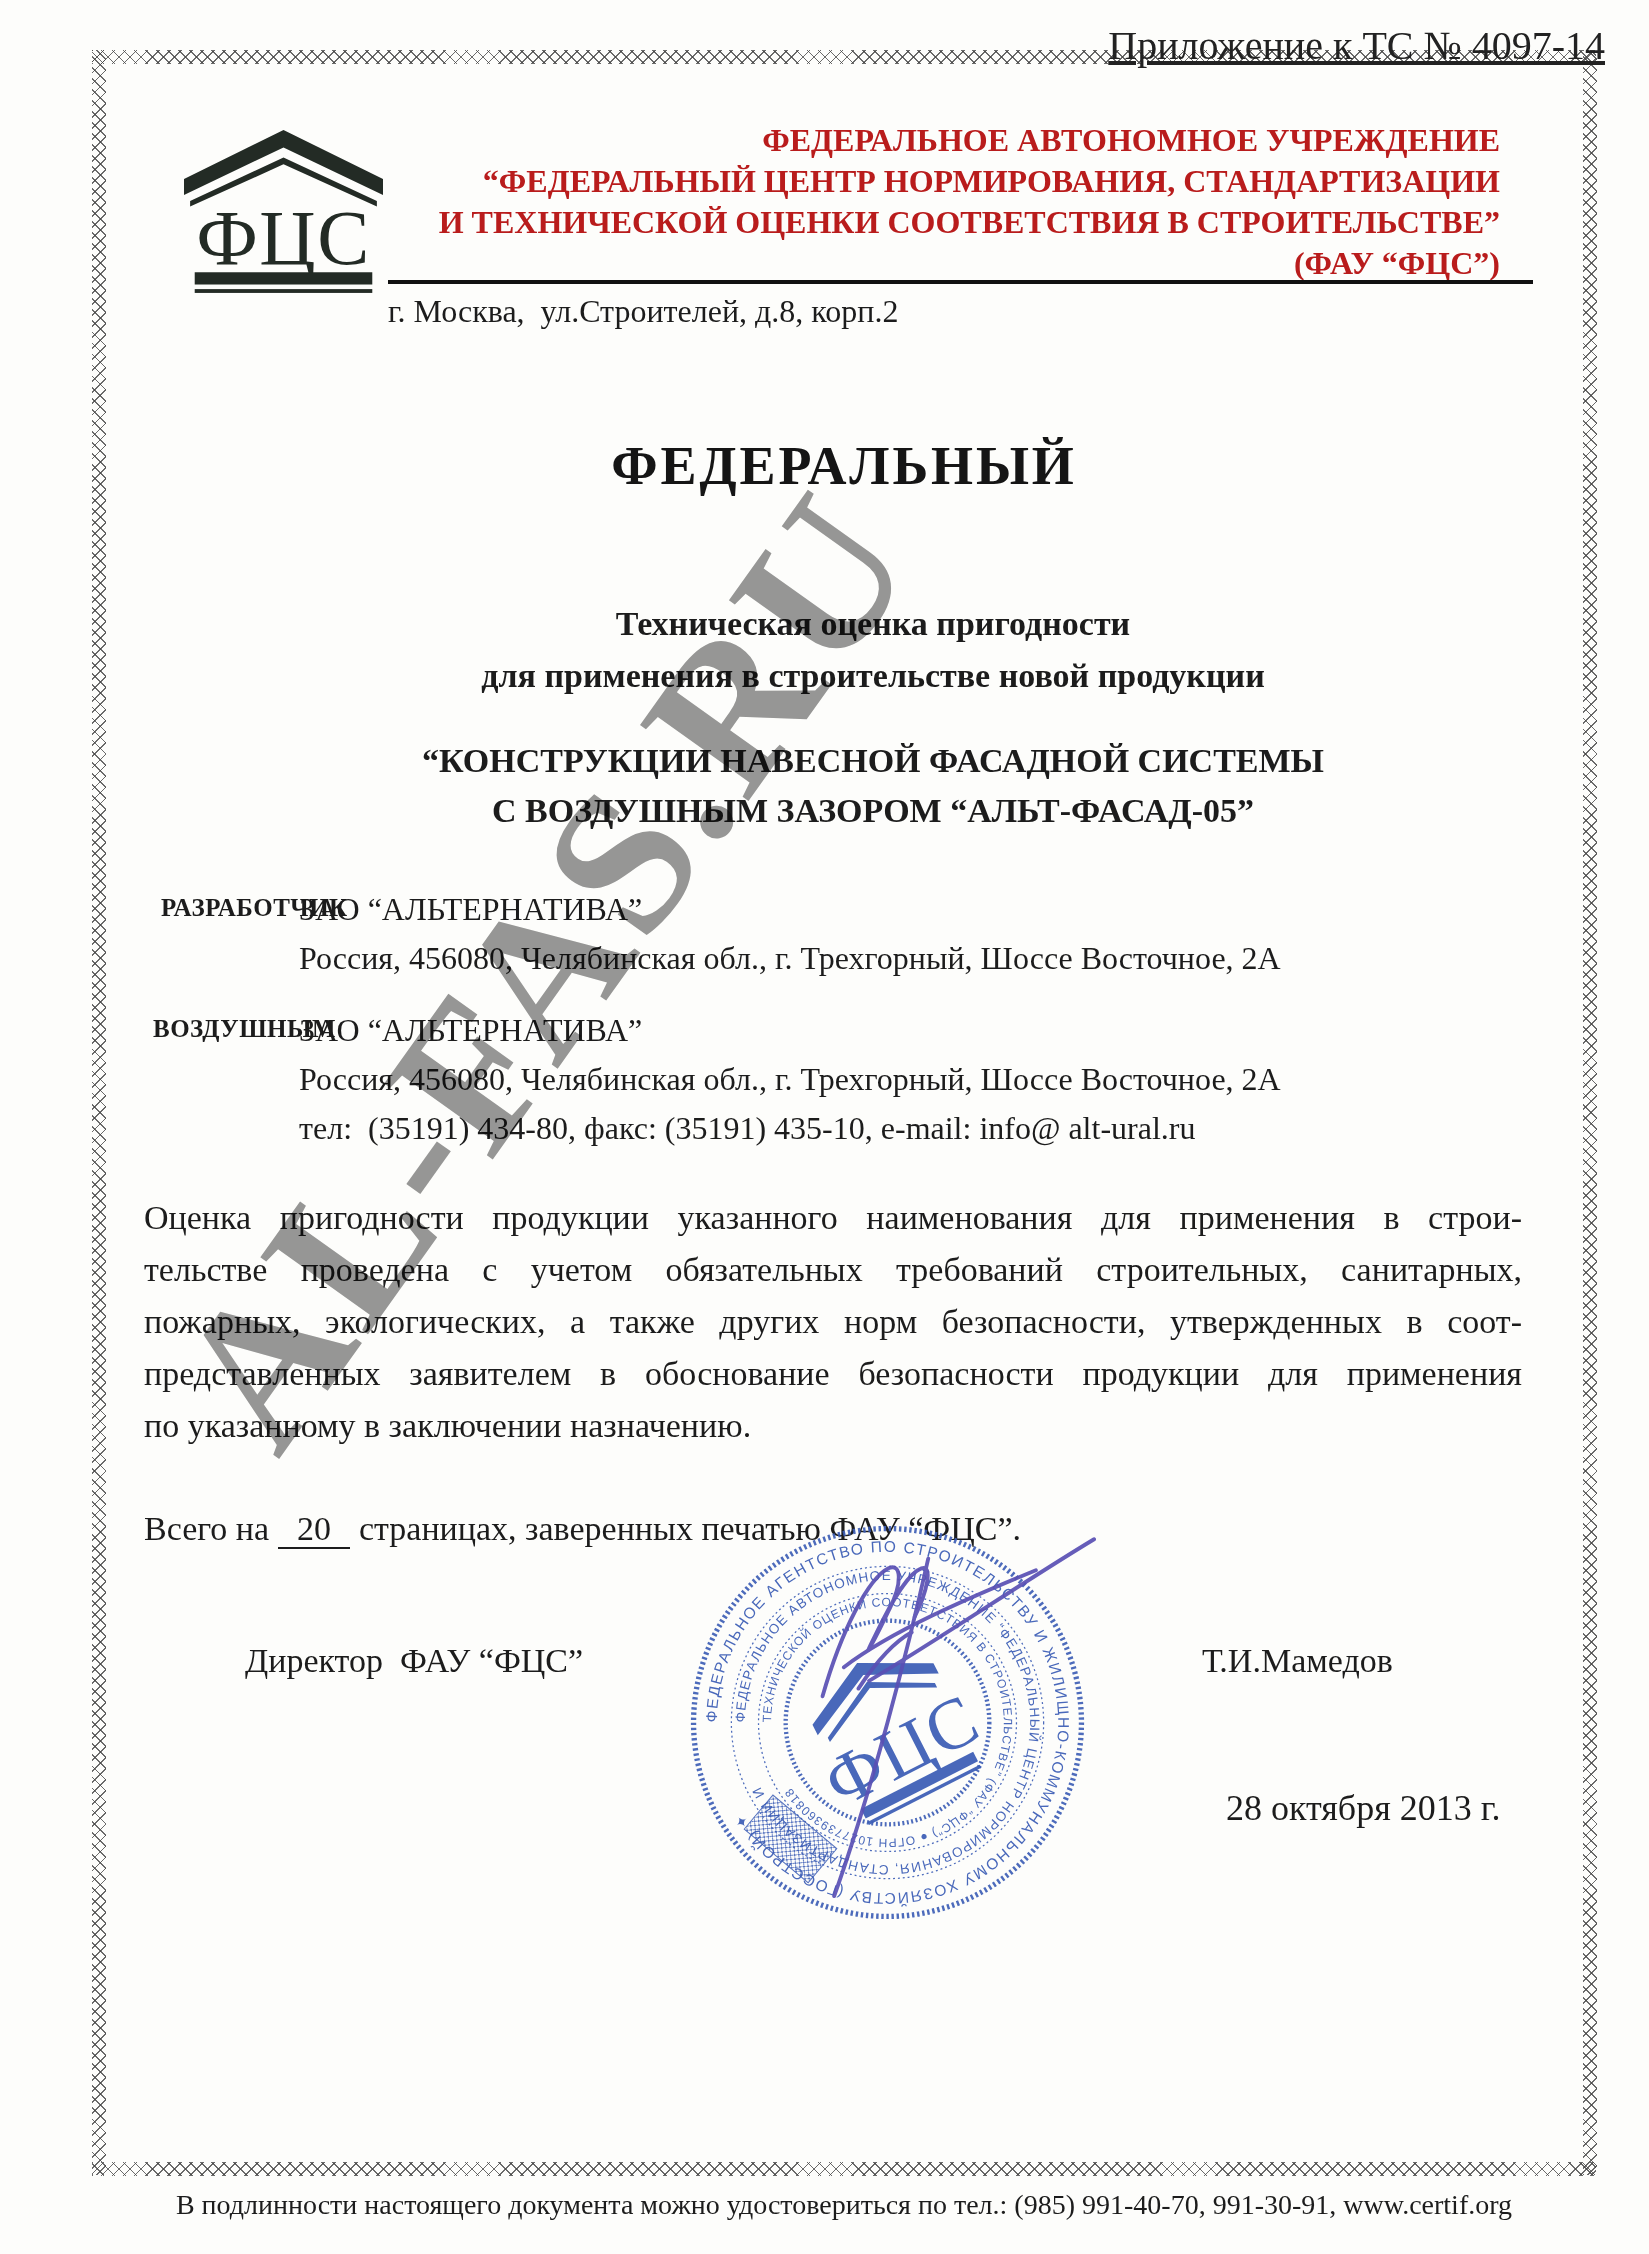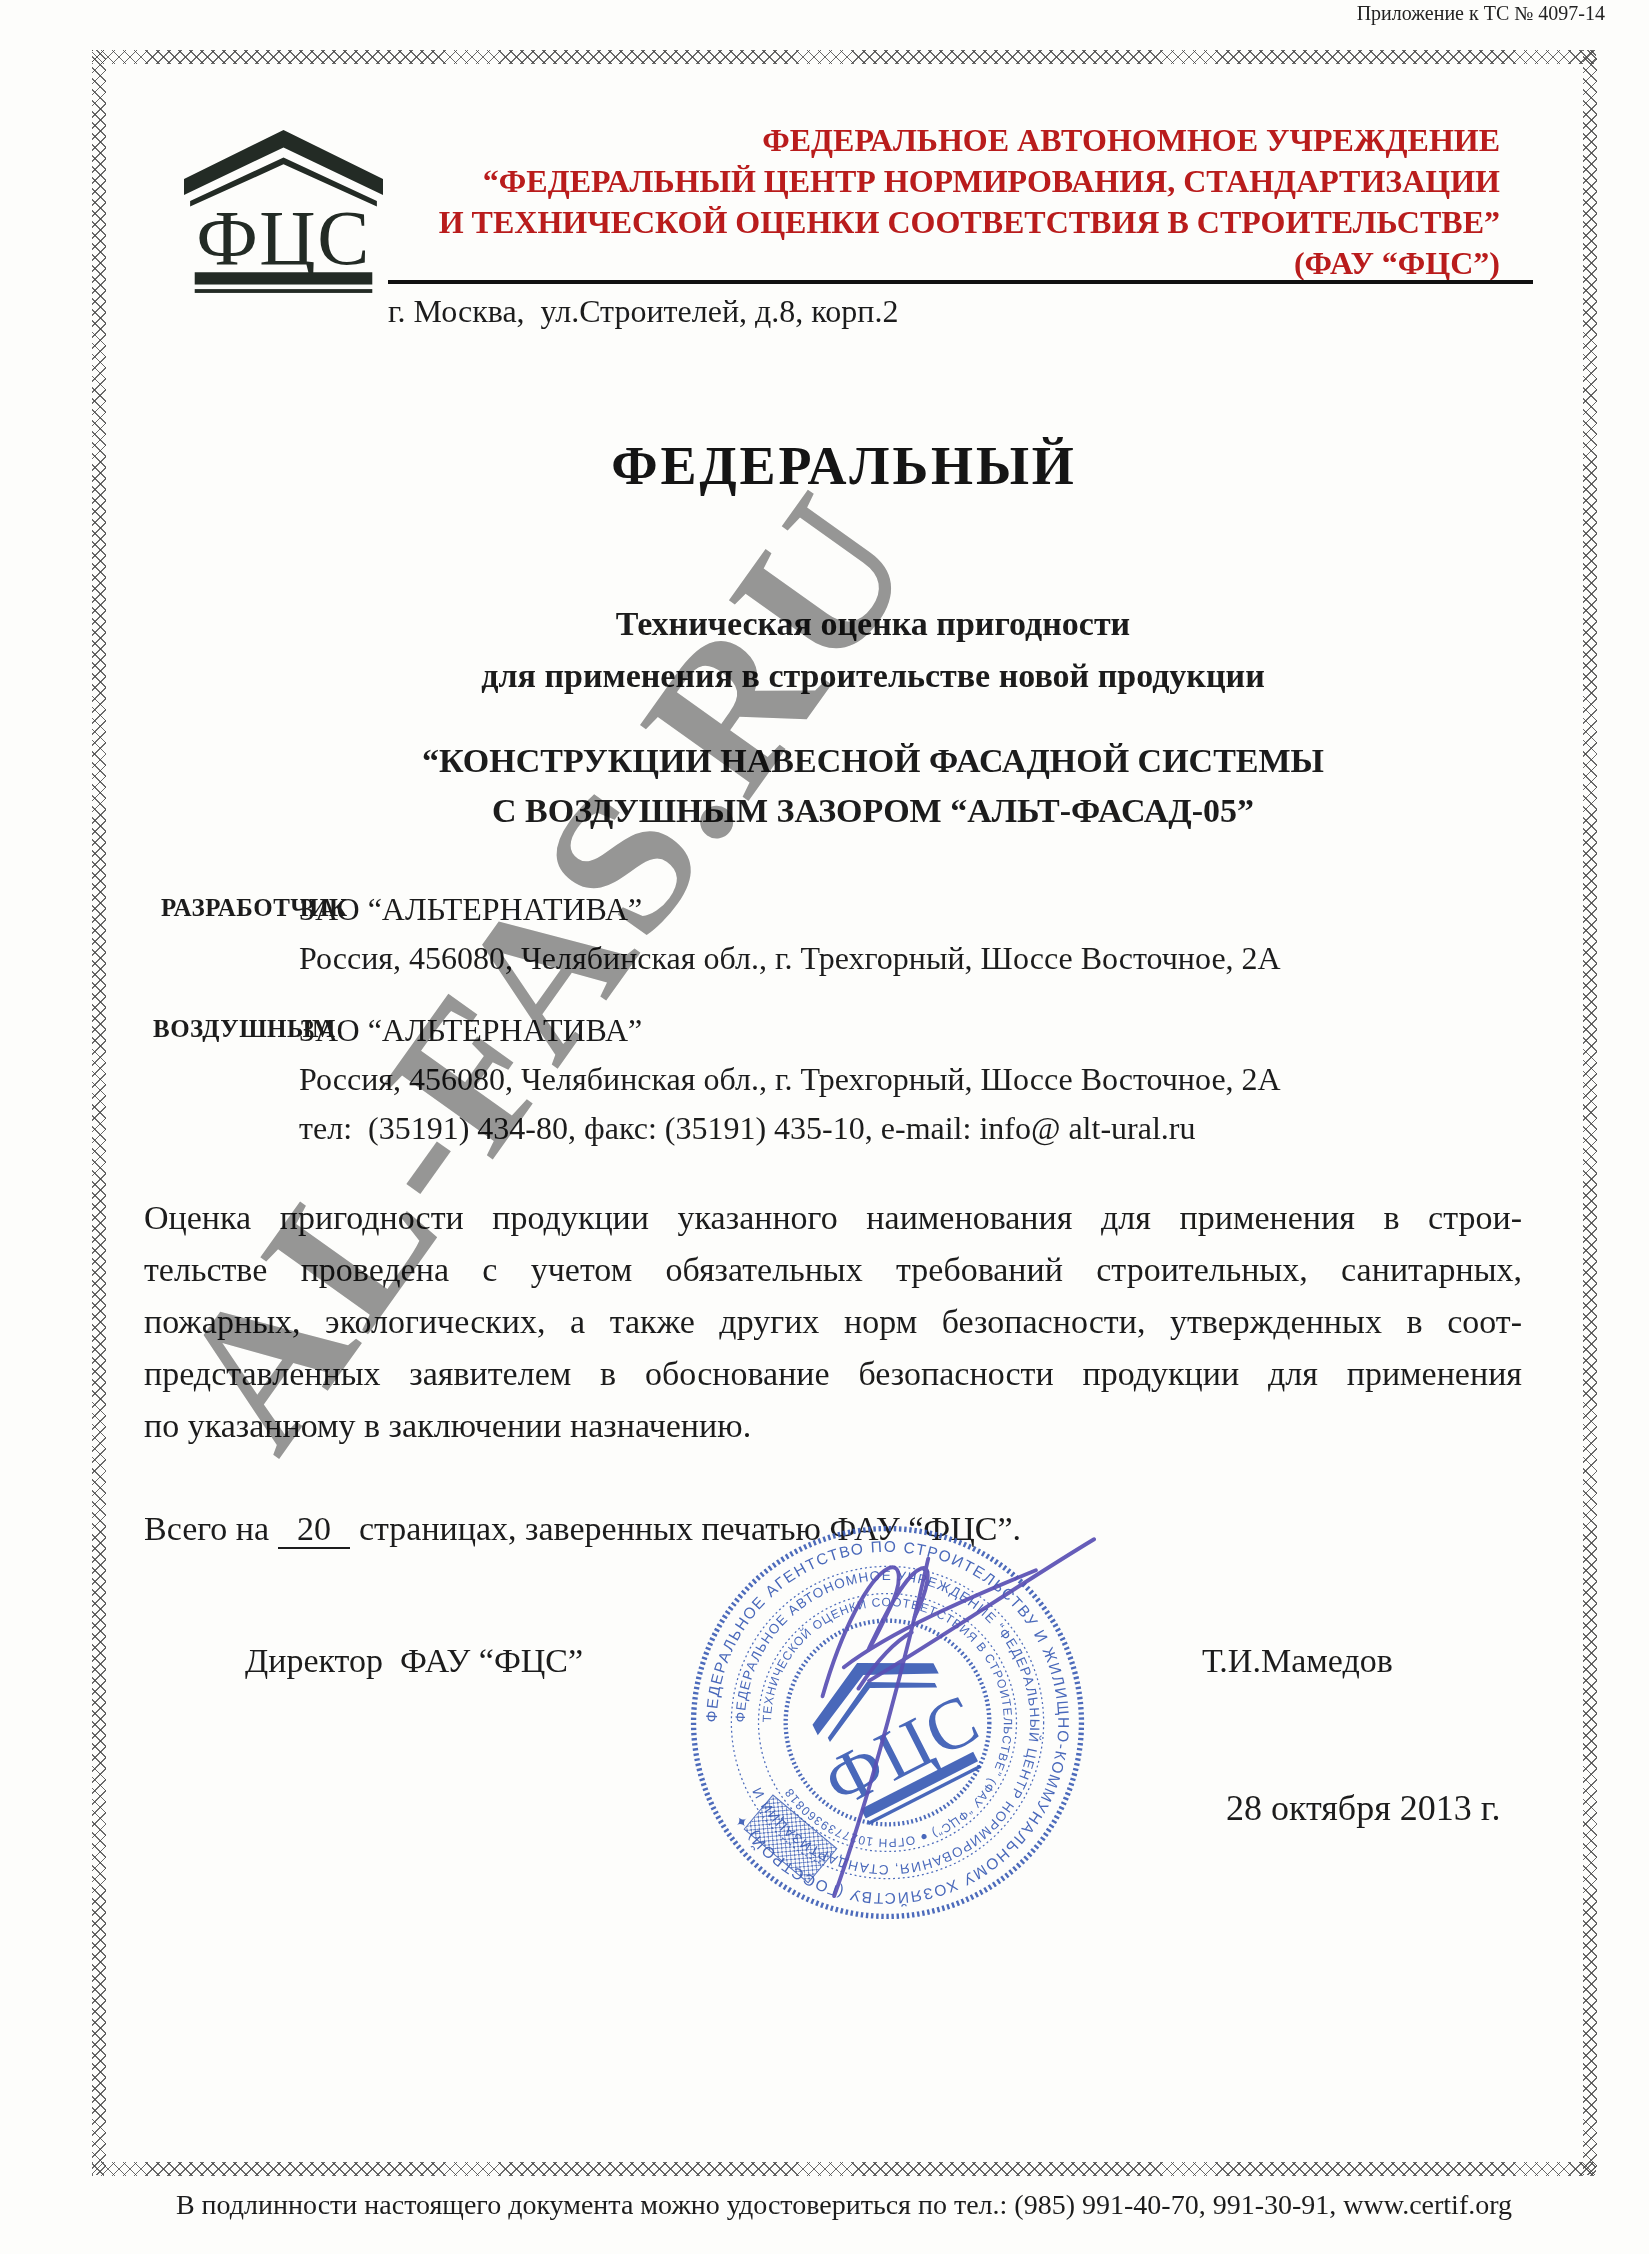--- a/index.html
+++ b/index.html
@@ -13,21 +13,21 @@
 
   
   .frame-strip{
     position:absolute;z-index:1;
     background-image:
       repeating-linear-gradient(45deg, rgba(70,70,70,.8) 0 1.3px, transparent 1.3px 7.8px),
       repeating-linear-gradient(135deg, rgba(70,70,70,.8) 0 1.3px, transparent 1.3px 7.8px);
   }
 
   
-  .annotation{top:2px;right:45px;font-size:20px;color:#222;z-index:2;}
+  .annotation{top:22px;right:45px;font-size:40px;color:#222;z-index:2;text-decoration:underline;}
   .org-block{left:374px;top:120px;width:1126px;text-align:right;z-index:2;
     font-weight:bold;font-size:32px;line-height:41px;color:#b91c1c;}
   .org-line{white-space:nowrap;}
   .header-rule{left:388px;top:280px;width:1145px;height:3.9px;background:#111;z-index:2;}
   .address{left:388px;top:293px;width:1145px;text-align:left;font-size:32px;z-index:2;}
 
   
   .doc-title{left:92px;top:435px;width:1504px;text-align:center;z-index:2;
     font-size:54px;font-weight:bold;letter-spacing:2.9px;color:#151515;}
   .subtitle{left:126px;top:598px;width:1494px;text-align:center;z-index:2;

